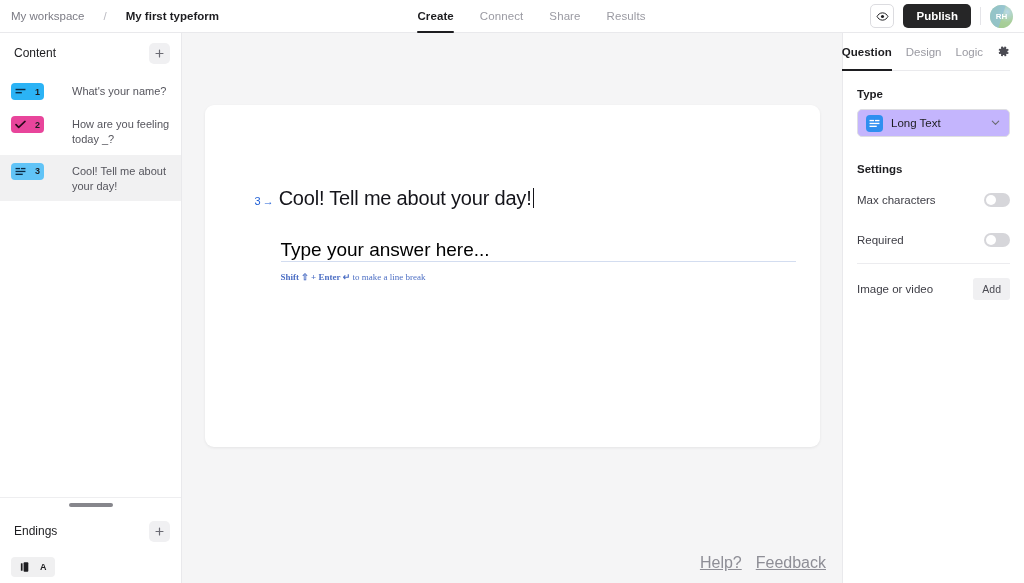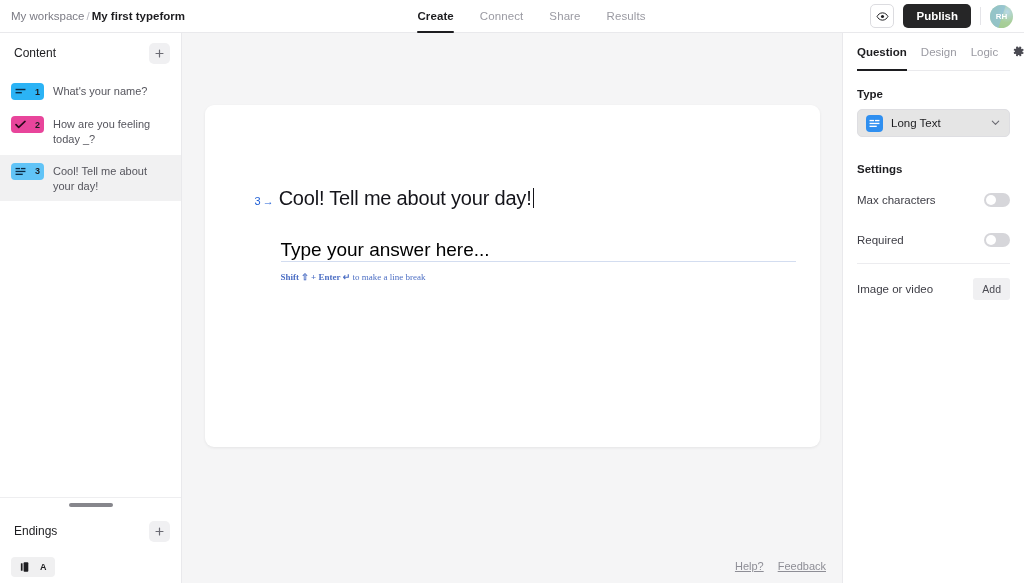--- a/index.html
+++ b/index.html
@@ -12,21 +12,21 @@
   .app { position: relative; width: 1024px; height: 583px; display: flex; flex-direction: column; }
 
   
   .topbar {
     height: 33px; flex: 0 0 33px;
     display: flex; align-items: center;
     border-bottom: 1px solid #e9e9ec;
     background: #fff;
     position: relative;
   }
-  .breadcrumb { display: flex; align-items: center; padding-left: 11px; gap: 2px; font-size: 11.5px; }
+  .breadcrumb { display: flex; align-items: center; padding-left: 11px; gap: 19px; font-size: 11.5px; }
   .bc-workspace { color: #7b7b84; }
   .bc-sep { color: #b9b9c0; }
   .bc-current { color: #1d1d20; font-weight: bold; }
 
   .nav-tabs {
     position: absolute; left: 0; right: 0; top: 0; height: 33px;
     display: flex; justify-content: center; align-items: center; gap: 26px;
     pointer-events: none;
     margin-left: 39px;
   }
@@ -92,21 +92,21 @@
   .q-row.selected { background: #f1f1f2; }
   .q-badge {
     flex: 0 0 auto; width: 33px; height: 17px; border-radius: 4px;
     display: flex; align-items: center; justify-content: space-between;
     padding: 0 4px; font-size: 9px; font-weight: bold; color: #1d1d20;
   }
   .q-badge.blue { background: #2bb3f5; }
   .q-badge.blue-light { background: #61c4f7; }
   .q-badge.pink { background: #e8459b; }
   .q-num { font-size: 9px; font-weight: bold; }
-  .q-text { font-size: 11px; color: #55555d; line-height: 1.35; padding-top: 1px; }
+  .q-text { font-size: 11px; color: #55555d; line-height: 1.35; padding-top: 1px; margin-left: 19px; }
 
   .mini-icon { display: block; }
 
   .drag-handle-wrap {
     height: 14px; display: flex; align-items: center; justify-content: center;
     border-top: 1px solid #eeeef0; cursor: ns-resize;
   }
   .drag-handle { width: 44px; height: 4px; border-radius: 2px; background: #86868c; }
 
   .endings-section { flex: 0 0 auto; }
@@ -155,44 +155,44 @@
     padding: 8px 16px; font-size: 14px; font-weight: bold; cursor: pointer;
     display: flex; align-items: center; gap: 8px;
   }
   .press-enter { font-size: 10px; color: #5b5b63; }
   .press-enter b { color: #1d1d20; }
 
   .foot-links {
     position: absolute; right: 16px; bottom: 11px; display: flex; gap: 14px;
   }
   .foot-links a {
-    font-size: 11px; color: #8e8e96; text-decoration: underline; cursor: pointer;
+    font-size: 16px; color: #8e8e96; text-decoration: underline; cursor: pointer;
   }
 
   
   .rightpanel {
     width: 182px; flex: 0 0 182px; background: #fff;
     border-left: 1px solid #e9e9ec; padding: 0 14px;
   }
   .rp-tabs {
     display: flex; align-items: center; gap: 14px; height: 38px;
-    border-bottom: 1px solid #eaeaed; position: relative;
+    border-bottom: 1px solid #eaeaed; position: relative; justify-content: flex-end;
   }
   .rp-tab { font-size: 11.5px; color: #9a9aa2; cursor: pointer; position: relative; height: 100%;
             display: flex; align-items: center; }
   .rp-tab.active { color: #1d1d20; font-weight: bold; }
   .rp-tab.active::after {
     content: ""; position: absolute; left: 0; right: 0; bottom: -1px; height: 2px; background: #1d1d20;
   }
   .gear-btn { margin-left: auto; cursor: pointer; display: flex; align-items: center; }
 
   .rp-label { font-size: 11.5px; font-weight: bold; color: #1d1d20; margin: 17px 0 9px; }
   .select-box {
     height: 28px; border: 1px solid #dedee2; border-radius: 5px;
-    display: flex; align-items: center; gap: 8px; padding: 0 8px; cursor: pointer; background: #e5e5e5;
+    display: flex; align-items: center; gap: 8px; padding: 0 8px; cursor: pointer; background: #c4b5fd;
   }
   .type-icon {
     width: 17px; height: 17px; border-radius: 4px; background: #2f8ff0;
     display: flex; align-items: center; justify-content: center; flex: 0 0 auto;
   }
   .select-val { font-size: 11.5px; color: #1d1d20; }
   .chev { margin-left: auto; }
 
   .settings-title { font-size: 11.5px; font-weight: bold; color: #1d1d20; margin: 26px 0 0; }
   .setting-row {

